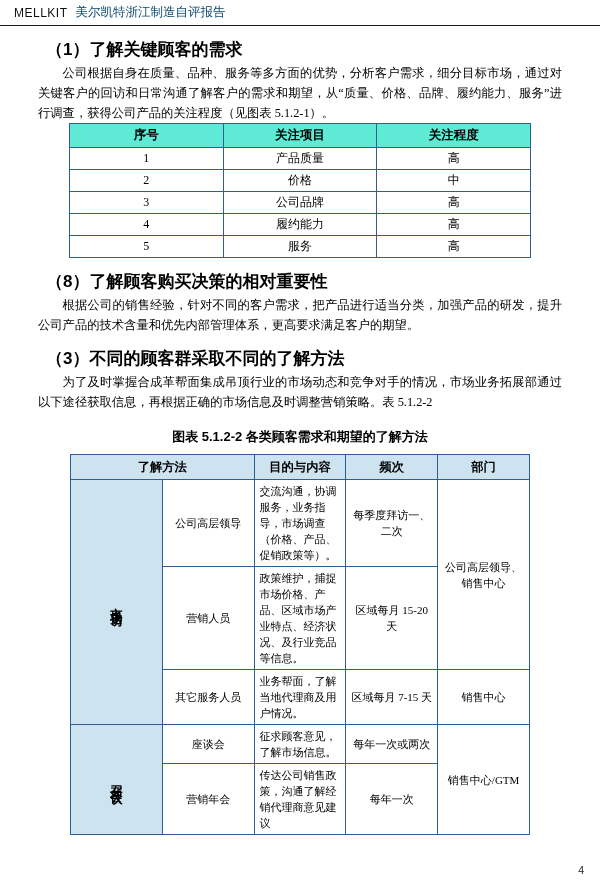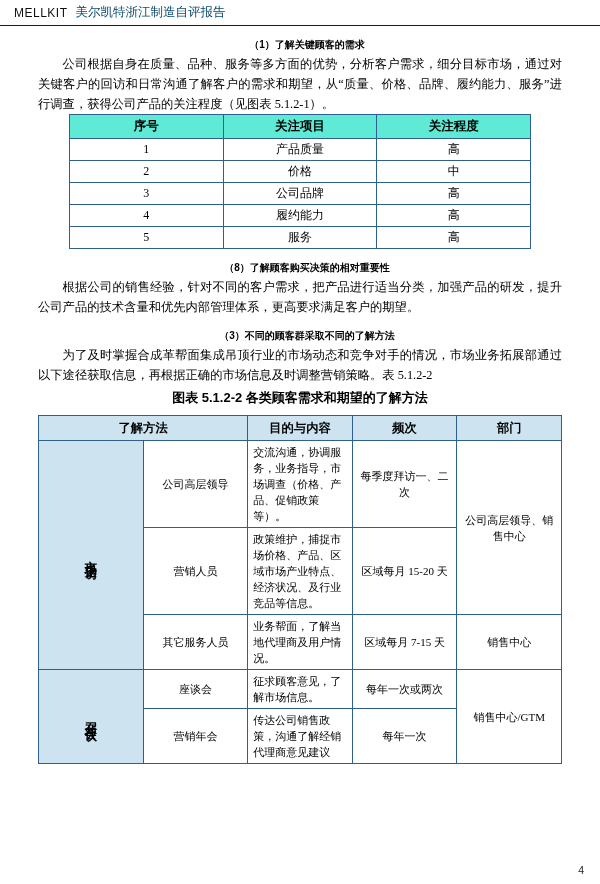--- a/index.html
+++ b/index.html
@@ -53,44 +53,43 @@
     font-size: 12.5px;
     margin: 14px 0 0 0;
     padding-left: 8px;
   }
   .sec-h .num {
     margin-right: 12px;
   }
   .sub-h {
     font-family: "Liberation Sans", sans-serif;
     font-weight: bold;
-    font-size: 10px;
-    margin: 12px 0 2px 12px;
+    font-size: 17px;
+    margin: 12px 0 2px 6px;
     padding-left: 2px;
-    text-align: center;
   }
   p.body {
     font-size: 12.3px;
     line-height: 20px;
     margin: 2px 0 0 0;
     text-align: justify;
     text-justify: inter-ideograph;
     text-indent: 2em;
   }
   
   .tbl-cap {
     font-family: "Liberation Sans", sans-serif;
     font-weight: bold;
     font-size: 12px;
     text-align: center;
     margin: 14px 0 5px 0;
   }
   .tbl-cap.big {
     font-size: 13px;
-    margin-top: 4px;
+    margin-top: 16px;
     margin-bottom: 8px;
   }
   
   table.t1 {
     border-collapse: collapse;
     width: 462px;
     margin: 0 auto;
     table-layout: fixed;
   }
   table.t1 th, table.t1 td {
@@ -106,21 +105,21 @@
     font-weight: bold;
     font-size: 12.5px;
     height: 23px;
   }
   table.t1 td.c1 { width: 68px; }
   table.t1 td.c2 { }
   table.t1 td.c3 { width: 150px; }
   
   table.t2 {
     border-collapse: collapse;
-    width: 524px;
+    width: 460px;
     margin: 0 auto;
     table-layout: fixed;
   }
   table.t2 th, table.t2 td {
     border: 1px solid #2f5f8f;
     font-size: 11px;
     line-height: 16px;
     padding: 3px 5px;
     vertical-align: middle;
     text-align: center;

